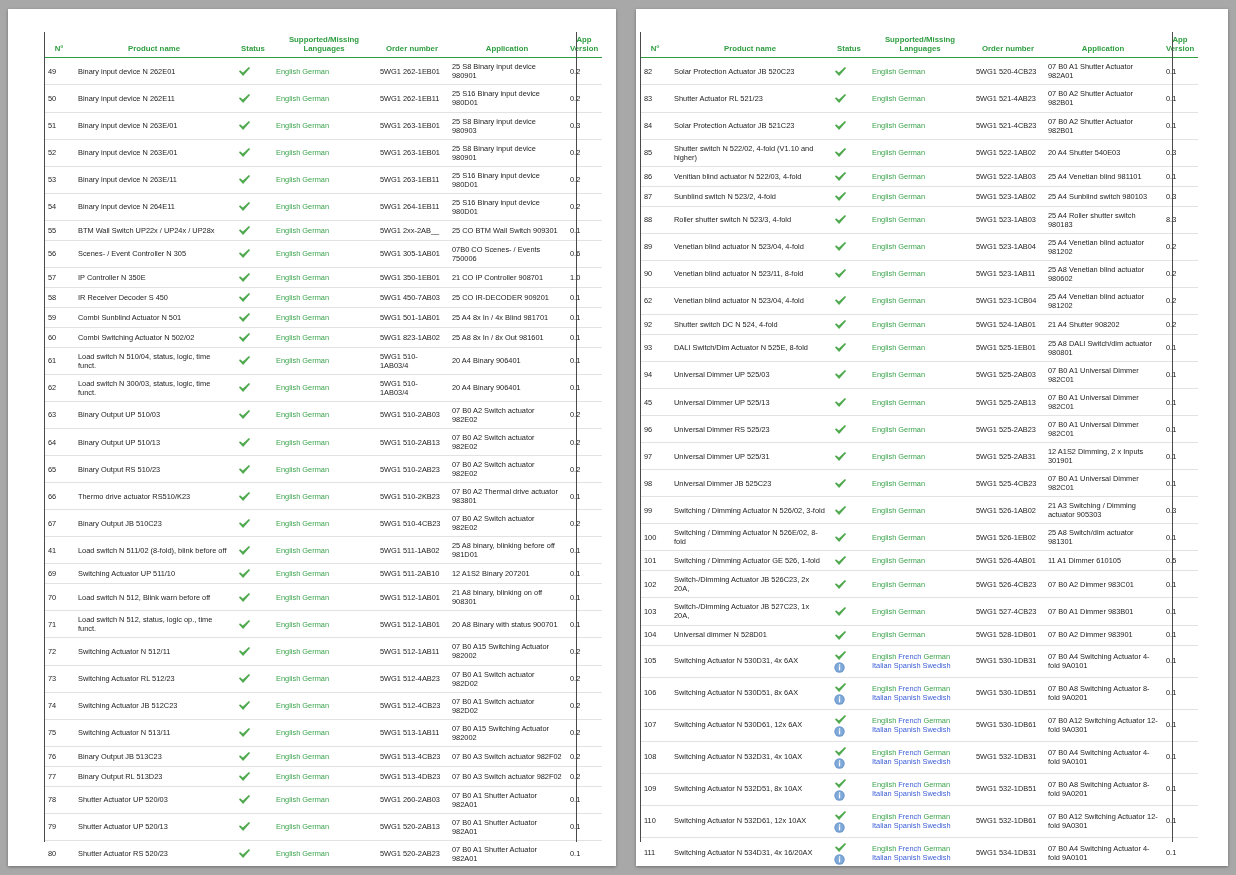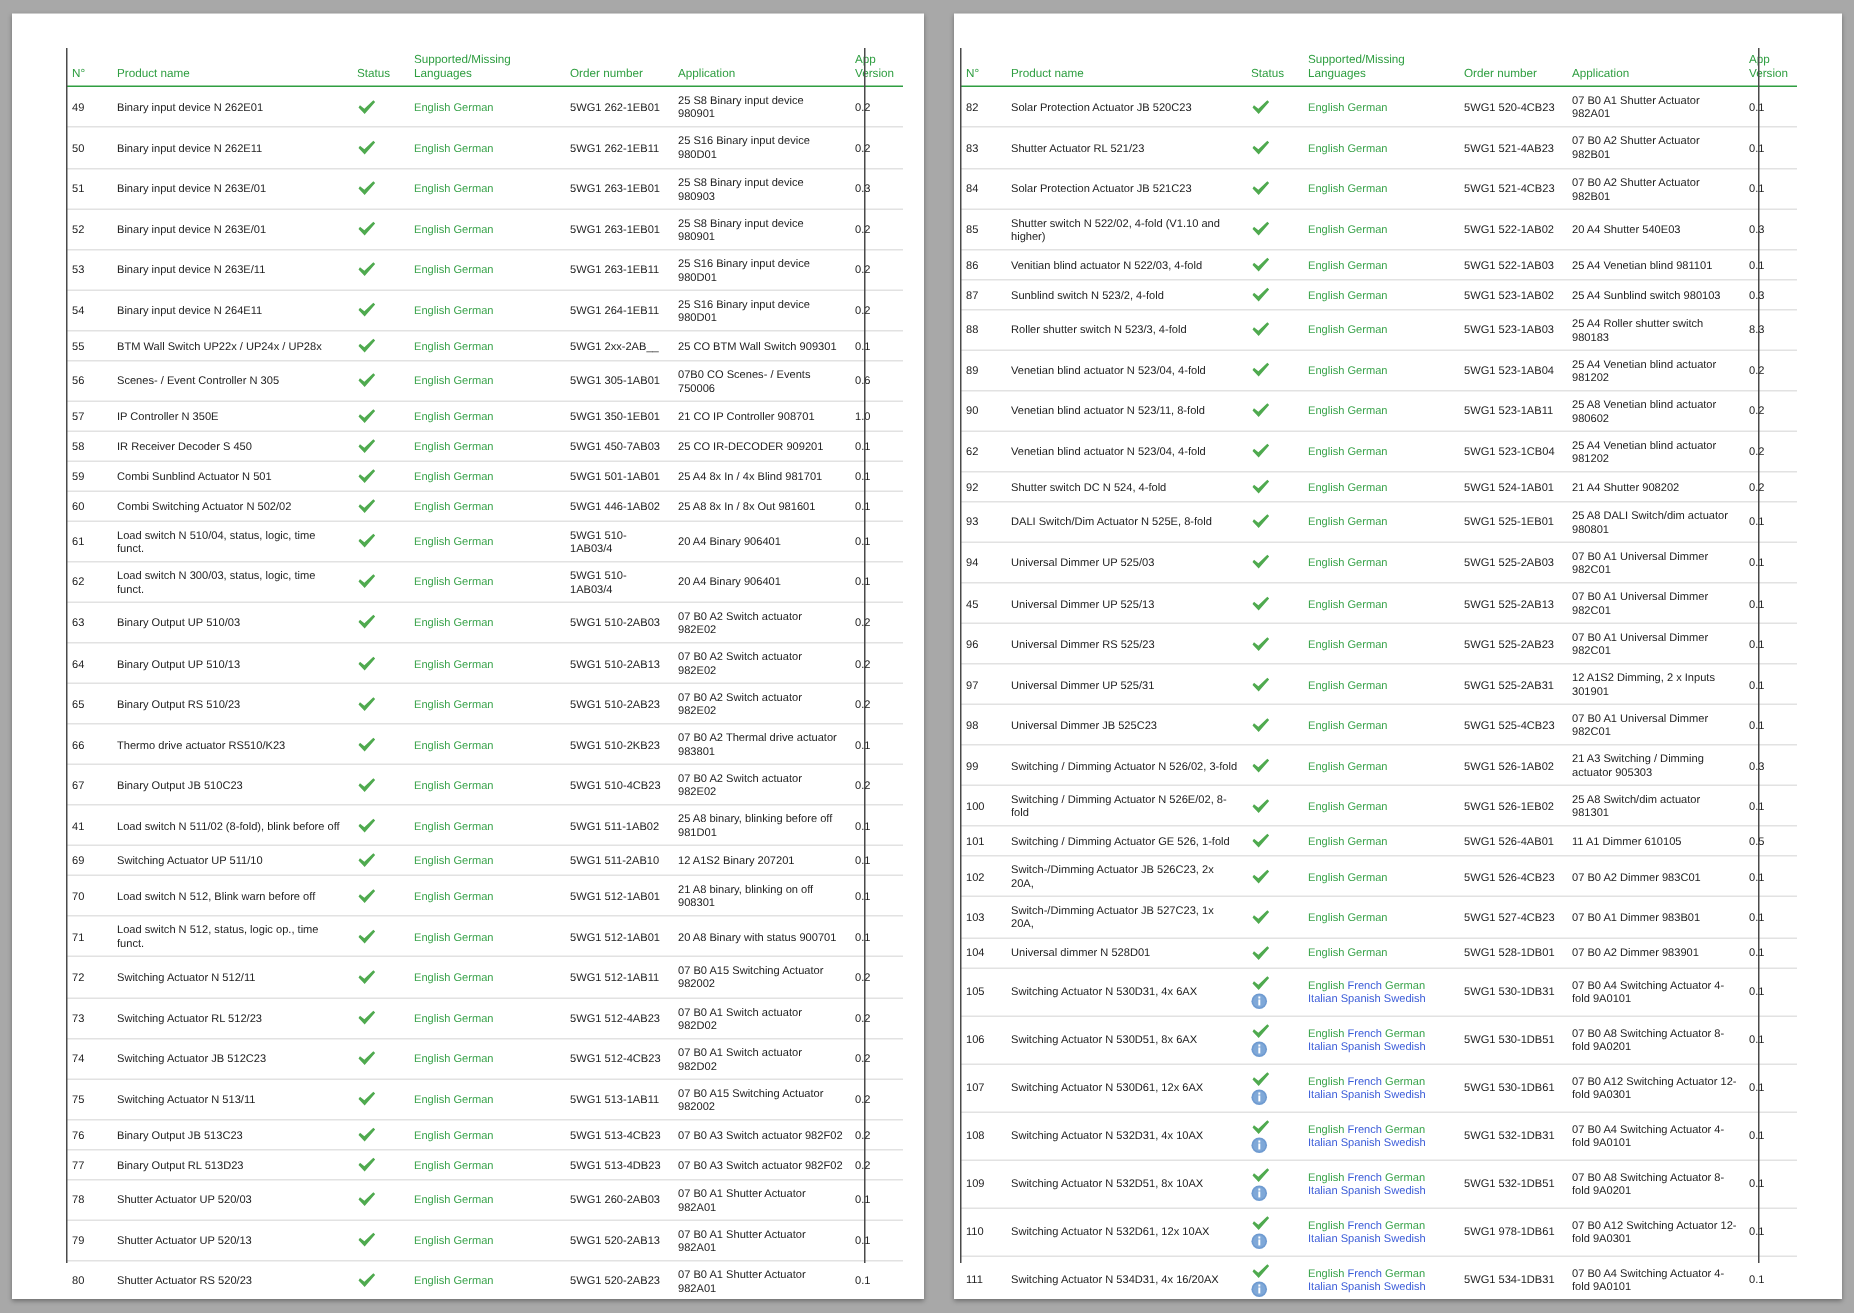--- a/index.html
+++ b/index.html
@@ -72,23 +72,23 @@
   table.devtable {
     border-collapse: collapse;
     width: 100%;
     table-layout: fixed;
     font-size: 7.4px;
     line-height: 1.22;
     color: #1a1a1a;
   }
   table.devtable thead th {
     color: #2f9e41;
-    font-weight: normal;
+    font-weight: bold;
     font-size: 7.8px;
-    text-align: left;
+    text-align: center;
     vertical-align: bottom;
     padding: 3px 4px 4px 4px;
     border-bottom: 1.2px solid #2f9e41;
     line-height: 1.18;
   }
   table.devtable tbody td {
     padding: 4px 4px 4px 4px;
     vertical-align: middle;
     border-bottom: 0.6px solid #e2e2e2;
     color: #1c1c1c;
@@ -375,21 +375,21 @@
                   <span class="check-icon">
                     <svg width="13" height="11" viewBox="0 0 13 11">
                       <path d="M1 5.6 L2.0 4.2 L4.9 6.5 L10.9 0.9 L12.1 2.0 L5.1 10.0 Z" fill="#4faa4f"></path>
                     </svg>
                   </span>
                 </span>
               </td>
               <td class="c-lang lang">
                 <span class="lang-line"><span class="g">English</span> <span class="g">German</span></span>
               </td>
-              <td class="c-order order-txt">5WG1 446-1AB02</td>
+              <td class="c-order order-txt">5WG1 823-1AB02</td>
               <td class="c-app app-txt">25 A8 8x In / 8x Out 981601</td>
               <td class="c-ver cell-ver">0.1</td>
             </tr>
             <tr>
               <td class="c-no cell-no">61</td>
               <td class="c-name">Load switch N 510/04, status, logic, time funct.</td>
               <td class="c-status">
                 <span class="status-wrap">
                   <span class="check-icon">
                     <svg width="13" height="11" viewBox="0 0 13 11">
@@ -1382,21 +1382,21 @@
                       <rect x="4.9" y="4.3" width="1.3" height="4.0" fill="#ffffff"></rect>
                       <rect x="4.9" y="2.3" width="1.3" height="1.4" fill="#ffffff"></rect>
                     </svg>
                   </span>
                 </span>
               </td>
               <td class="c-lang lang">
                 <span class="lang-line"><span class="g">English</span> <span class="b">French</span> <span class="g">German</span></span>
                 <span class="lang-line"><span class="b">Italian</span> <span class="b">Spanish</span> <span class="b">Swedish</span></span>
               </td>
-              <td class="c-order order-txt">5WG1 978-1DB61</td>
+              <td class="c-order order-txt">5WG1 532-1DB61</td>
               <td class="c-app app-txt">07 B0 A12 Switching Actuator 12-fold 9A0301</td>
               <td class="c-ver cell-ver">0.1</td>
             </tr>
             <tr>
               <td class="c-no cell-no">111</td>
               <td class="c-name">Switching Actuator N 534D31, 4x 16/20AX</td>
               <td class="c-status">
                 <span class="status-wrap">
                   <span class="check-icon">
                     <svg width="13" height="11" viewBox="0 0 13 11">

